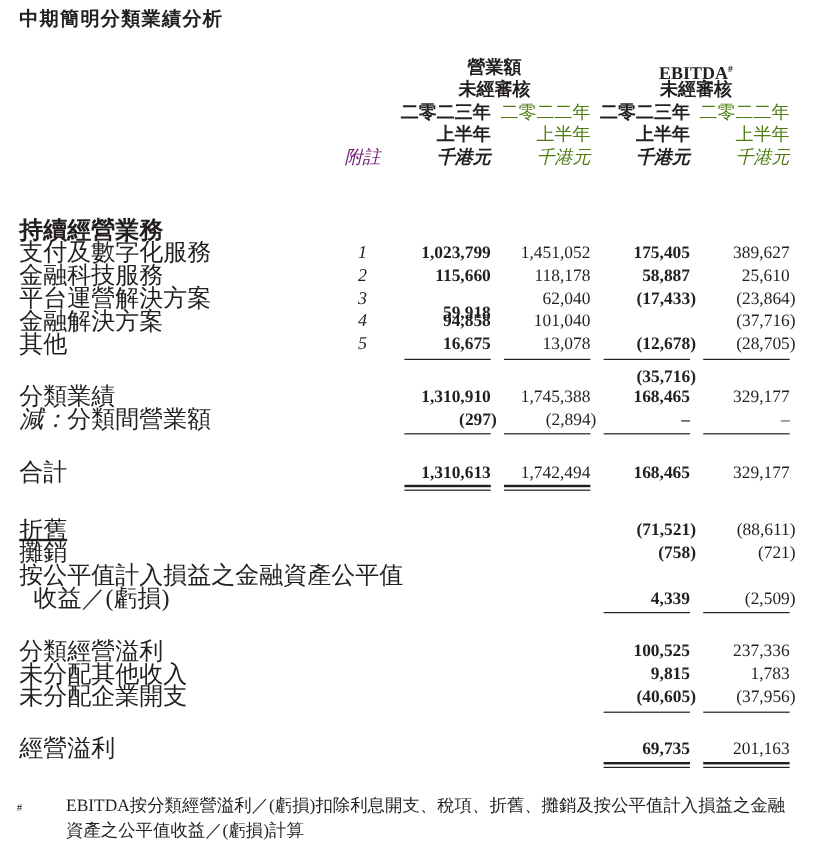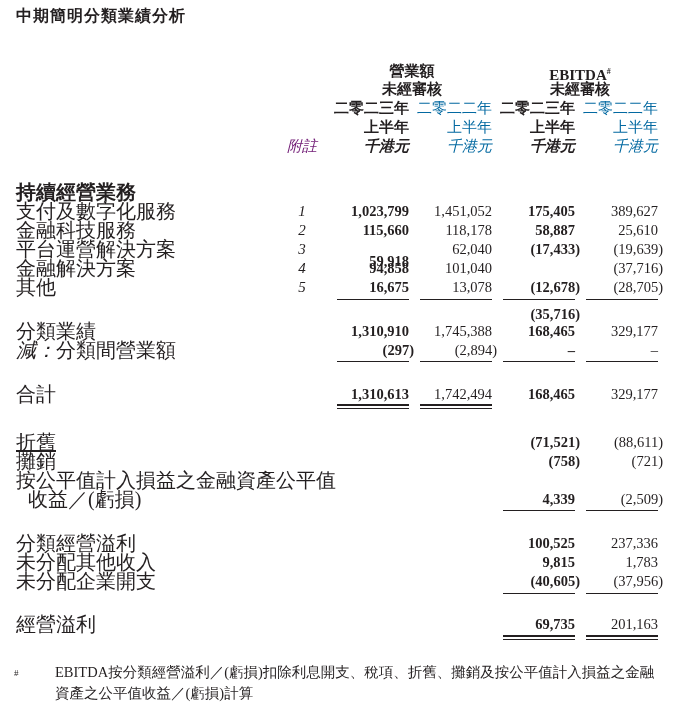--- a/index.html
+++ b/index.html
@@ -6,23 +6,23 @@
     body {
       width: 678px; height: 712px; position: relative; overflow: hidden;
       font-family: "Liberation Serif", "DejaVu Serif", serif;
       color: #231f20;
     }
     .title {
       position: absolute; left: 16px; top: 6px;
       font-family: "DejaVu Sans", "Liberation Sans", sans-serif;
       font-weight: bold; font-size: 16px; letter-spacing: 1px;
     }
-    .hdr { position: absolute; font-size: 15px; line-height: 19px; text-align: right; margin-top: 14px; }
+    .hdr { position: absolute; font-size: 15px; line-height: 19px; text-align: right; }
     .hdr.bold { font-weight: bold; }
-    .hdr.light { color: #0369a1; }
+    .hdr.light { color: #4d7c0f; }
     .hdr.center { text-align: center; }
     .italic { font-style: italic; }
     .label {
       position: absolute; left: 16px; font-size: 20px; line-height: 19px;
       white-space: nowrap;
     }
     .label.bold { font-weight: bold; }
     .note {
       position: absolute; left: 292px; width: 20px; text-align: center;
       font-style: italic; font-size: 15px; line-height: 19px;
@@ -94,21 +94,21 @@
   <div class="num c2" style="top:221px;">118,178</div>
   <div class="num c3" style="top:221px;">58,887</div>
   <div class="num c4" style="top:221px;">25,610</div>
 </div>
 <div>
   <div class="label" style="top:240px;">平台運營解決方案</div>
   <div class="note" style="top:240px;">3</div>
   <div class="num c1" style="top:252px;">59,918</div>
   <div class="num c2" style="top:240px;">62,040</div>
   <div class="num c3" style="top:240px; left:471px;">(17,433)</div>
-  <div class="num c4" style="top:240px; left:555px;">(19,639)</div>
+  <div class="num c4" style="top:240px; left:555px;">(23,864)</div>
 </div>
 <div>
   <div class="label" style="top:259px;">金融解決方案</div>
   <div class="note" style="top:259px;">4</div>
   <div class="num c1" style="top:259px;">94,858</div>
   <div class="num c2" style="top:259px;">101,040</div>
   <div class="num c3" style="top:259px; left:471px;margin-top:46px;">(35,716)</div>
   <div class="num c4" style="top:259px; left:555px;">(37,716)</div>
 </div>
 <div>

